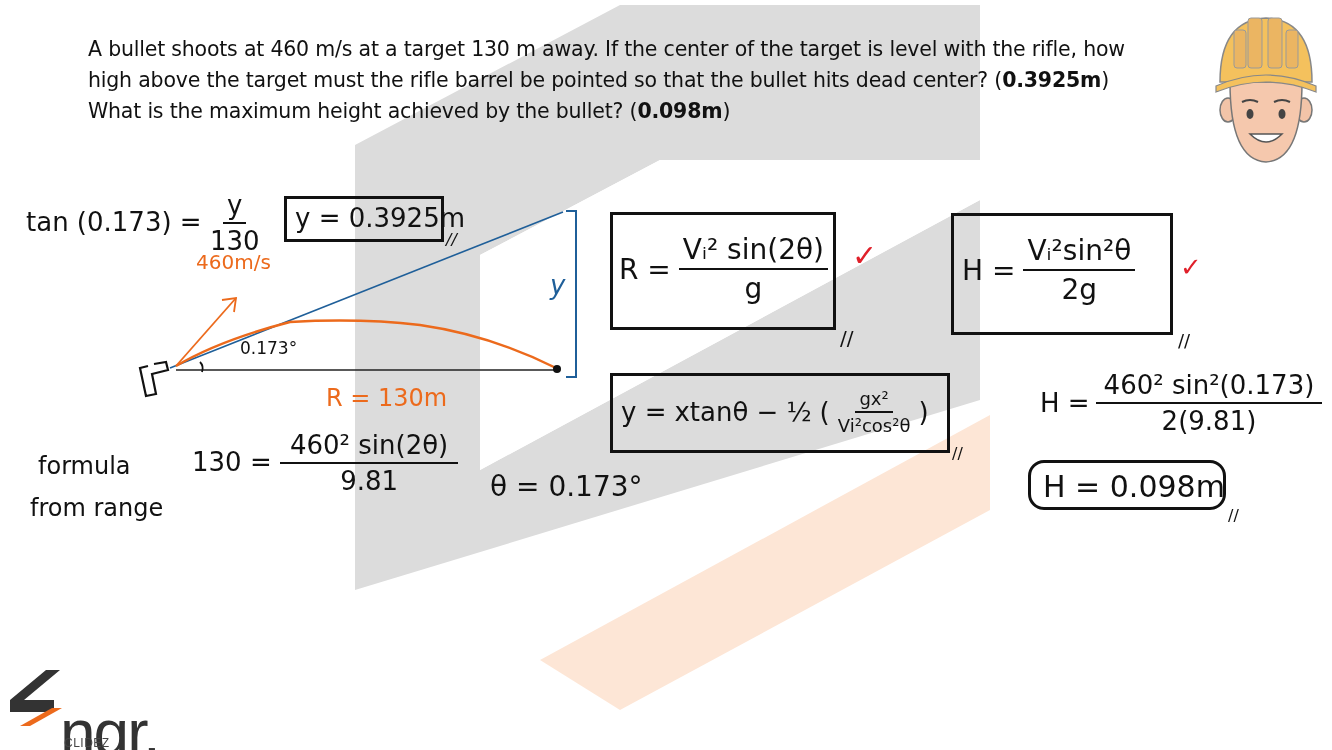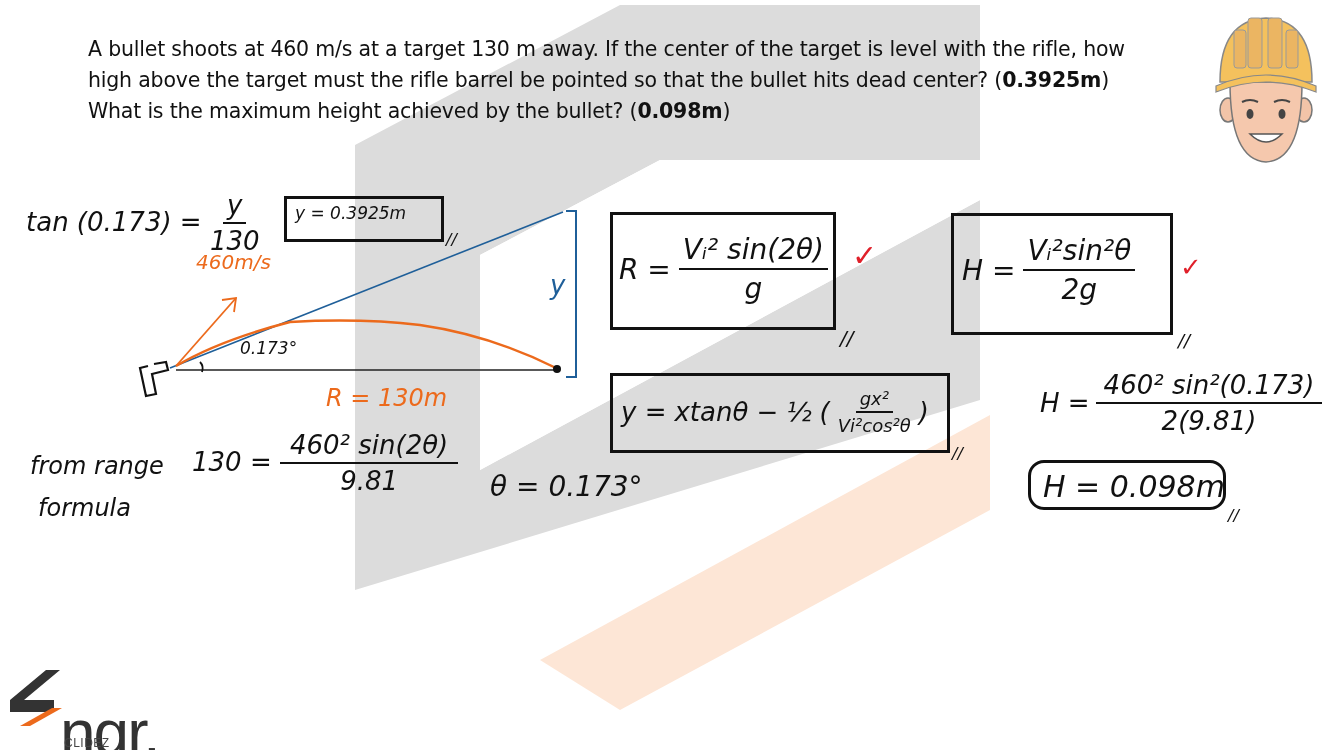--- a/index.html
+++ b/index.html
@@ -1,21 +1,21 @@
 <!DOCTYPE html>
 <html><head>
 <meta charset="utf-8">
 <style>
   html, body { margin:0; padding:0; }
   body { width:1332px; height:750px; position:relative; overflow:hidden; background:#ffffff; font-family:"Liberation Sans", sans-serif; }
   .abs { position:absolute; }
   .bg-svg { position:absolute; left:0; top:0; }
   .question { left:88px; top:34px; width:1100px; font-size:20.5px; line-height:31px; color:#111; font-family:"DejaVu Sans", sans-serif; letter-spacing:-0.2px; }
   .question b { font-weight:bold; }
-  .hand { font-family:"DejaVu Sans", sans-serif; color:#111; white-space:nowrap;font-style:italic; }
+  .hand { font-family:"DejaVu Sans", sans-serif; color:#111; white-space:nowrap; }
   .box { position:absolute; border:3px solid #111; box-sizing:border-box; }
   .frac { display:inline-flex; flex-direction:column; align-items:center; vertical-align:middle; }
   .frac .num { border-bottom:2px solid #111; padding:0 4px 2px; }
   .frac .den { padding-top:2px; }
   .orange { color:#ec6a1c; }
   .blue { color:#1f5f99; }
   .red { color:#e0202a; }
   .logo-text { font-family:"Liberation Sans", sans-serif; font-size:64px; color:#333; letter-spacing:-2px; }
 </style>
 </head>
@@ -75,31 +75,31 @@
 <div class="abs hand" style="left:26px;top:190px;font-size:26px;">
   <span>tan (0.173) =</span>
   <span class="frac">
       <span class="num">y</span>
       <span class="den">130</span>
     </span>
 </div>
 <div class="abs hand orange" style="left:196px;top:250px;font-size:20px;">460m/s</div>
 
 <div class="box" style="left:284px;top:196px;width:160px;height:46px;">
-  <div class="hand" style="font-size:17px;padding:4px 8px;">y = 0.3925m</div>
+  <div class="hand" style="font-size:26px;padding:4px 8px;">y = 0.3925m</div>
 </div>
 <div class="abs hand" style="left:446px;top:230px;font-size:16px;font-style:italic;">//</div>
 
 <div class="abs hand" style="left:240px;top:338px;font-size:17px;">0.173°</div>
 <div class="abs hand orange" style="left:326px;top:384px;font-size:24px;">R = 130m</div>
 <div class="abs hand blue" style="left:550px;top:270px;font-size:26px;font-style:italic;">y</div>
 
 <div class="abs hand" style="left:30px;top:445px;font-size:24px;line-height:42px;">
+  <div style="padding-left:8px">formula</div>
   <div>from range</div>
-  <div style="padding-left:8px">formula</div>
 </div>
 <div class="abs hand" style="left:192px;top:430px;font-size:26px;">
   <span>130 =</span>
   <span class="frac">
       <span class="num" style="padding:0 10px 2px;">460² sin(2θ)</span>
       <span class="den">9.81</span>
     </span>
 </div>
 <div class="abs hand" style="left:490px;top:470px;font-size:28px;">θ = 0.173°</div>
 

